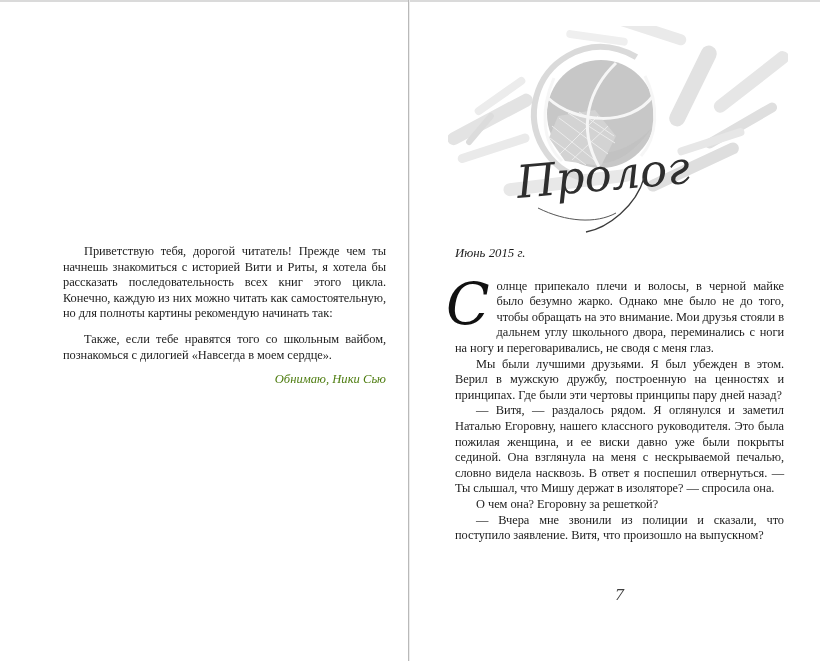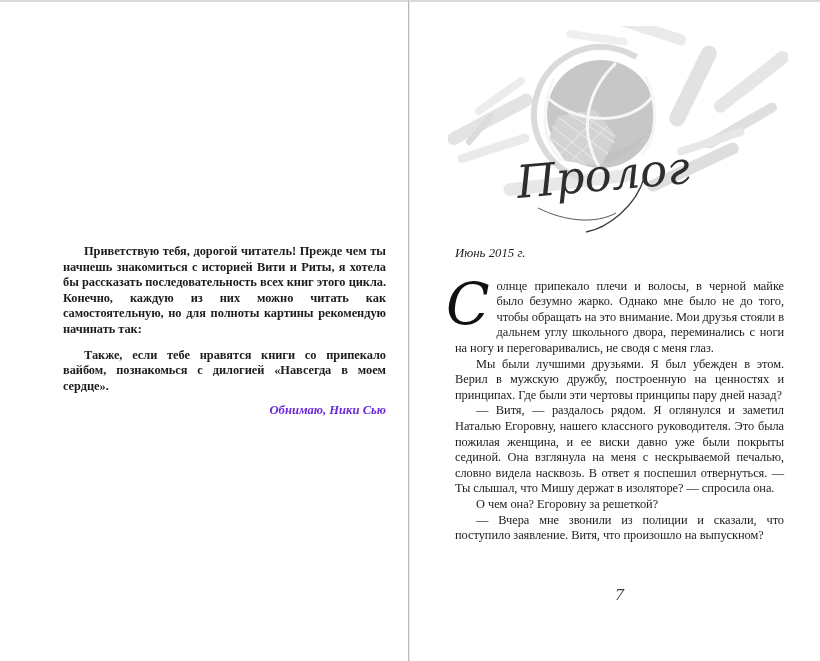--- a/index.html
+++ b/index.html
@@ -4,34 +4,34 @@
 <style>
   html,body{margin:0;padding:0;}
   body{
     width:820px;height:661px;overflow:hidden;background:#ffffff;
     font-family:"Liberation Serif","DejaVu Serif",serif;
   }
   .spread{position:relative;width:820px;height:661px;background:#ffffff;}
   .top-edge{position:absolute;top:0;left:0;width:820px;height:2px;background:#dadada;}
   .divider{position:absolute;top:0;left:408px;width:1px;height:661px;background:#b9b9b9;box-shadow:1px 0 0 #ececec;}
   .page{position:absolute;top:0;height:661px;}
-  .page-left{left:0;width:408px;font-weight:bold;}
+  .page-left{left:0;width:408px;}
   .page-right{left:408px;width:412px;}
 
   .body-text{
     margin:0;font-size:12.4px;line-height:15.6px;color:#1c1c1c;
     text-align:justify;letter-spacing:-0.05px;
   }
   .indent{text-indent:21px;}
 
   
   .lp-text{position:absolute;left:63px;top:244px;width:323px;}
   .book-list{margin:11px 0 0 0;}
   .second-para{margin-top:10px;}
-  .signature{margin:9px 0 0 0;font-size:12.6px;line-height:15.6px;color:#6d28d9;
+  .signature{margin:9px 0 0 0;font-size:12.6px;line-height:15.6px;color:#4d7c0f;
     text-align:right;font-style:italic;}
 
   
   .illustration{position:absolute;left:40px;top:26px;width:340px;height:216px;}
   .chapter-script{font-family:"DejaVu Serif","Liberation Serif",serif;font-style:italic;}
   .rp-text{position:absolute;left:47px;top:246px;width:329px;}
   .date-line{margin:0 0 17px 0;font-size:12.8px;line-height:15.6px;font-style:italic;color:#1c1c1c;}
   .opening{text-indent:0;}
   .dropcap{
     float:left;font-family:"DejaVu Serif",serif;font-style:italic;
@@ -46,21 +46,21 @@
 </style>
 </head>
 <body>
 
 <div class="spread">
   <div class="top-edge"></div>
 
   <div class="page page-left">
     <div class="lp-text">
       <p class="body-text indent">Приветствую тебя, дорогой читатель! Прежде чем ты начнешь знакомиться с историей Вити и Риты, я хотела бы рассказать последовательность всех книг этого цикла. Конечно, каждую из них можно читать как самостоятельную, но для полноты картины рекомендую начинать так:</p>
-      <p class="body-text indent second-para">Также, если тебе нравятся книги со припекало вайбом, познакомься с дилогией «Навсегда в моем сердце».</p>
+      <p class="body-text indent second-para">Также, если тебе нравятся того со школьным вайбом, познакомься с дилогией «Навсегда в моем сердце».</p>
       <p class="signature">Обнимаю, Ники Сью</p>
     </div>
   </div>
 
   <div class="divider"></div>
 
   <div class="page page-right">
 
     <div class="illustration">
       <svg width="340" height="216" viewBox="0 0 340 216" xmlns="http://www.w3.org/2000/svg">

